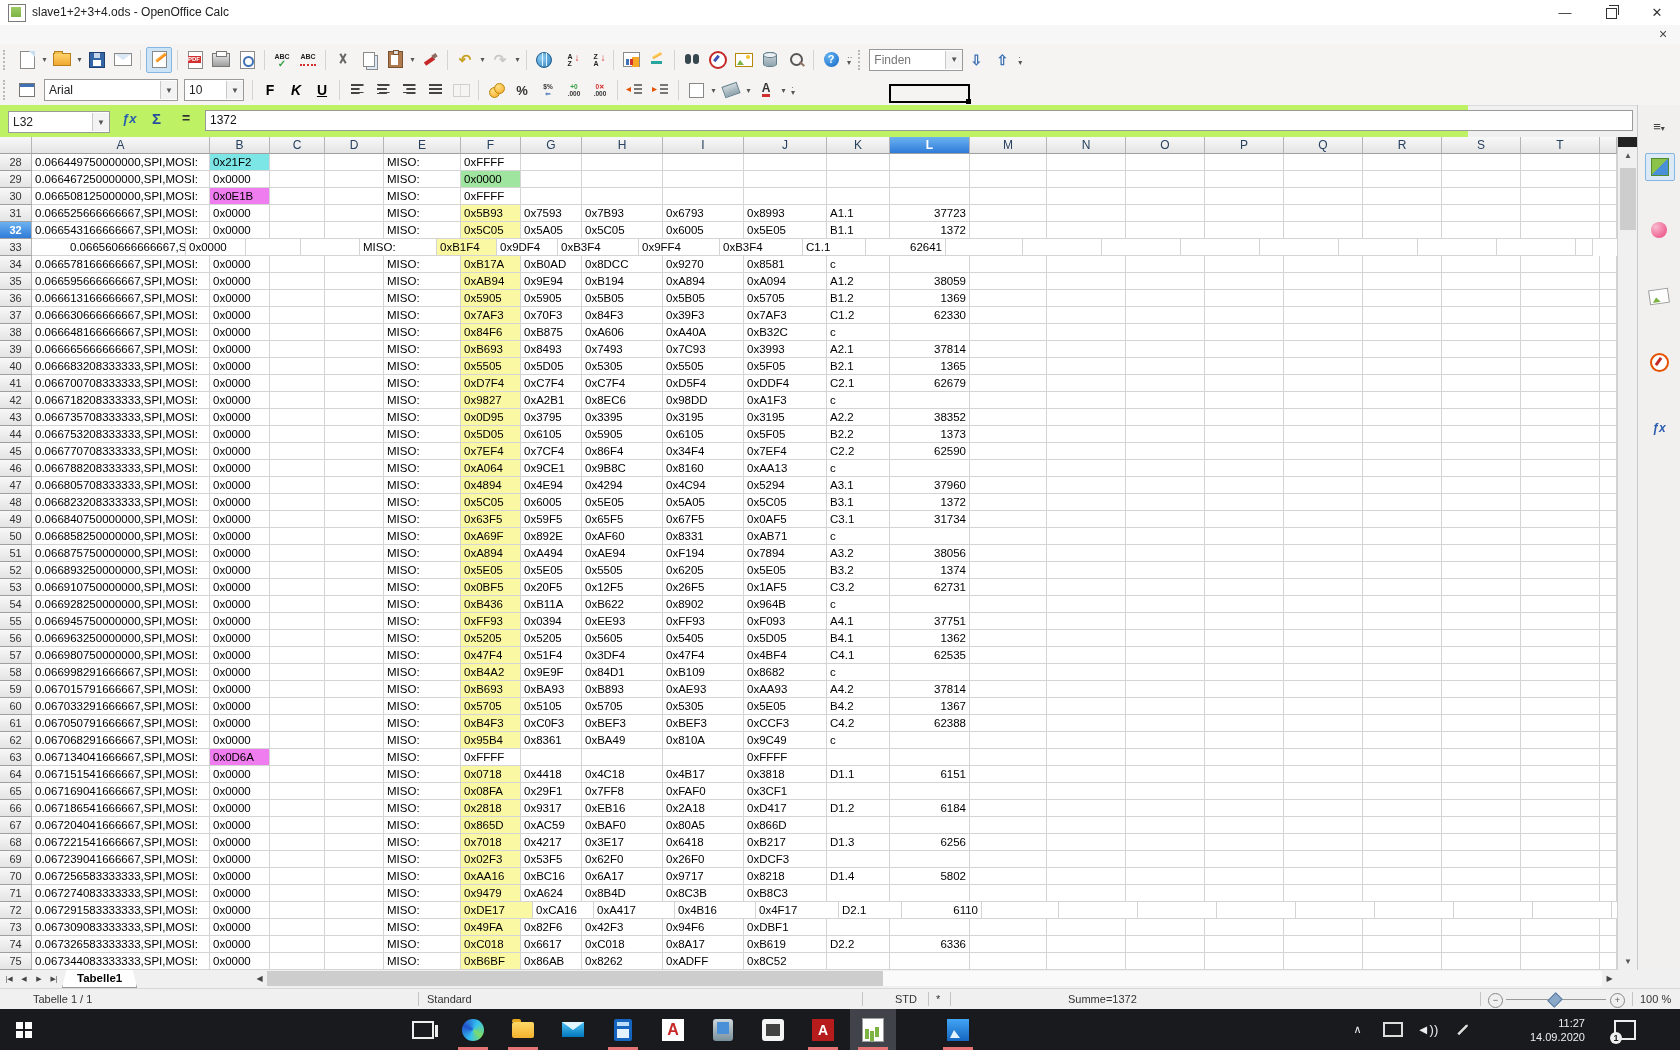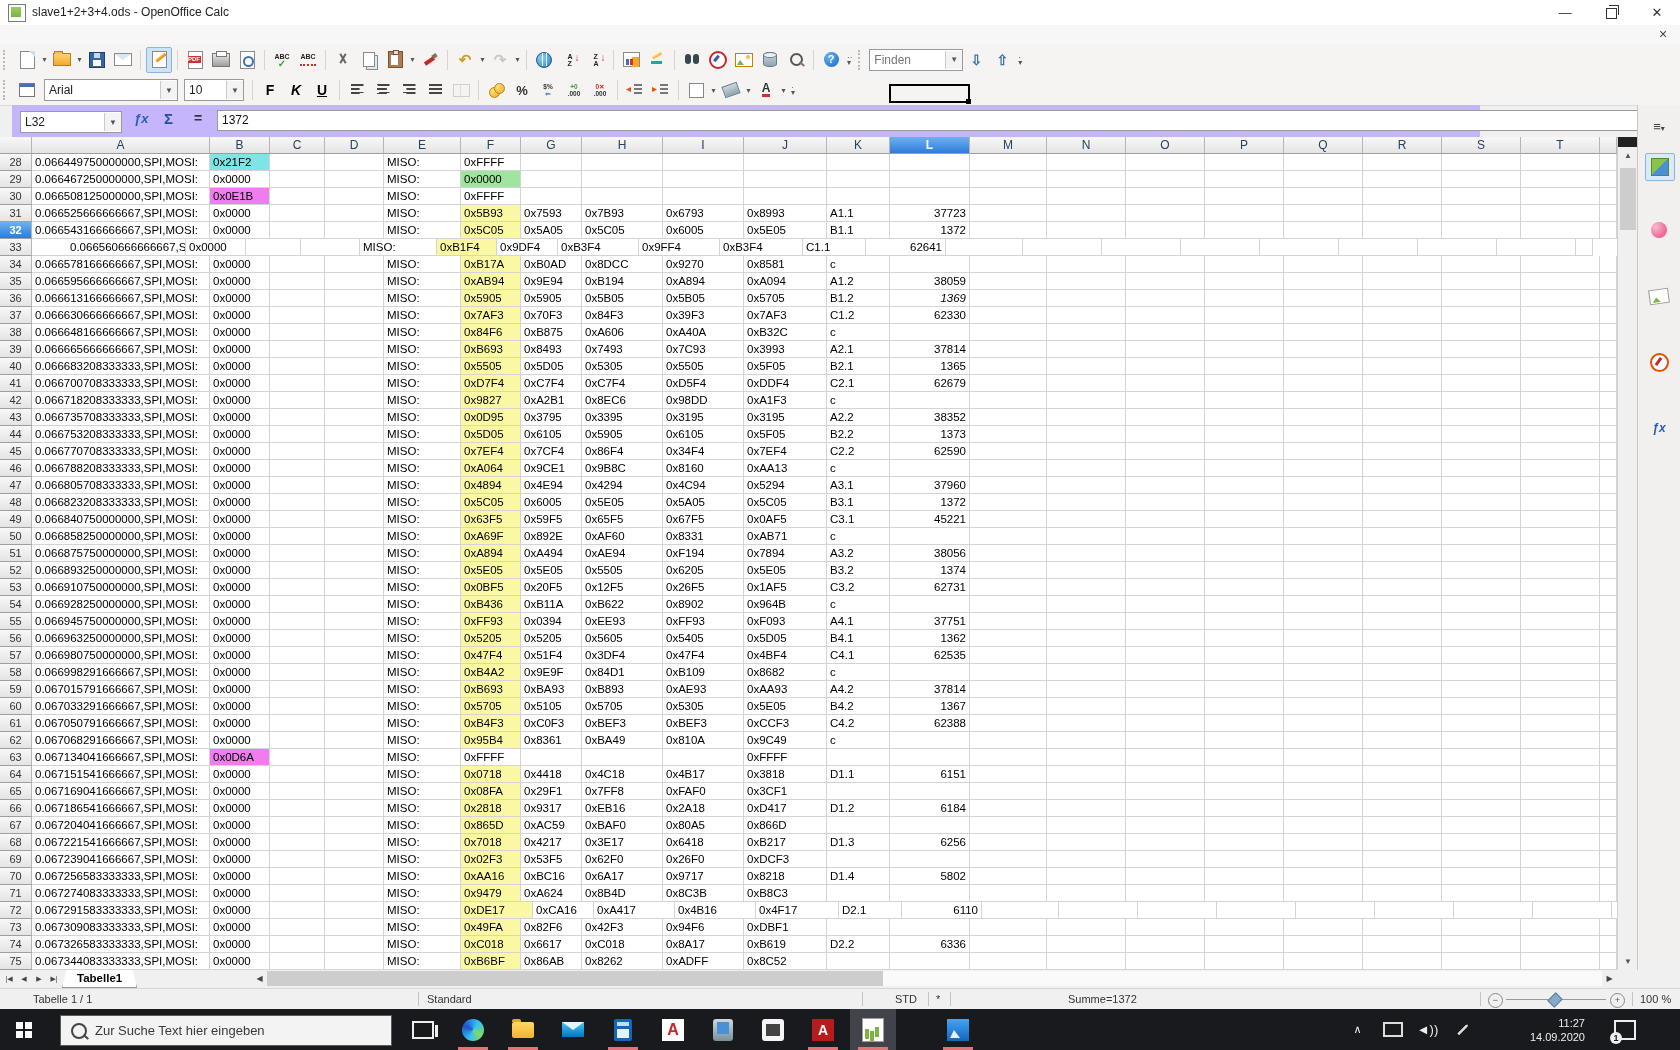--- a/index.html
+++ b/index.html
@@ -107,21 +107,21 @@
   .i-borders{width:13px;height:13px;border:1px solid #888;background:#fff;}
   .i-bgcan{width:14px;height:10px;background:linear-gradient(#cfd8dc,#90a4ae);border:1px solid #607d8b;transform:rotate(-20deg);}
   .i-fontA{font-size:12px;font-weight:bold;color:#333;line-height:11px;border-bottom:3px solid #d32f2f;}
   .combo{height:20px;background:#fff;border:1px solid #9a9a9a;display:flex;align-items:center;font-size:12px;color:#222;position:relative;flex:0 0 auto;}
   .combo .cval{padding:0 4px;flex:1;white-space:nowrap;overflow:hidden;}
   .combo .cbtn{width:16px;height:18px;background:#f3f3f3;border-left:1px solid #c9c9c9;font-size:8px;color:#555;display:flex;align-items:center;justify-content:center;}
   .blue-ar{font-size:14px;font-weight:bold;color:#3f72b5;}
   .ovf{font-size:8px;color:#555;display:flex;flex-direction:column;align-items:center;line-height:5px;margin:0 3px;}
 
   
-  #fbar{left:12px;top:105px;width:1468px;height:32px;background:#c4b5fd;border-bottom:1px solid #c8c8c8;}
+  #fbar{left:0;top:105px;width:1468px;height:32px;background:#bef264;border-bottom:1px solid #c8c8c8;}
   #namebox{position:absolute;left:8px;top:6px;width:100px;}
   #fb-fx{position:absolute;left:122px;top:6px;font-size:13px;color:#2a5db0;font-style:italic;font-weight:bold;}
   #fb-sum{position:absolute;left:152px;top:5px;font-size:15px;color:#274e9c;font-weight:bold;}
   #fb-eq{position:absolute;left:182px;top:5px;font-size:14px;color:#333;font-weight:bold;}
   #inputline{position:absolute;left:205px;top:5px;width:1422px;height:19px;background:#fff;border:1px solid #9a9a9a;font-size:12px;color:#111;line-height:19px;padding-left:4px;}
 
   
   #grid{left:0;top:137px;width:1617px;height:833px;background:#fff;overflow:hidden;}
   .grow{display:flex;height:17px;}
   .gc{box-sizing:border-box;border-right:1px solid #d4d4d4;border-bottom:1px solid #d4d4d4;
@@ -657,21 +657,21 @@
       <div class="gc" style="width: 60px;">0x0000</div>
       <div class="gc" style="width: 55px;"></div>
       <div class="gc" style="width: 59px;"></div>
       <div class="gc" style="width: 77px;">MISO:</div>
       <div class="gc" style="width: 60px; background: rgb(251, 248, 163);">0x5905</div>
       <div class="gc" style="width: 61px;">0x5905</div>
       <div class="gc" style="width: 81px;">0x5B05</div>
       <div class="gc" style="width: 81px;">0x5B05</div>
       <div class="gc" style="width: 83px;">0x5705</div>
       <div class="gc" style="width: 63px;">B1.2</div>
-      <div class="gc num" style="width: 80px; font-style: italic;">1369</div>
+      <div class="gc num" style="width: 80px;">1369</div>
       <div class="gc" style="width: 77px;"></div>
       <div class="gc" style="width: 79px;"></div>
       <div class="gc" style="width: 79px;"></div>
       <div class="gc" style="width: 79px;"></div>
       <div class="gc" style="width: 79px;"></div>
       <div class="gc" style="width: 79px;"></div>
       <div class="gc" style="width: 79px;"></div>
       <div class="gc" style="width: 79px;"></div>
       <div class="gc" style="width: 17px;"></div>
     </div>
@@ -969,21 +969,21 @@
       <div class="gc" style="width: 60px;">0x0000</div>
       <div class="gc" style="width: 55px;"></div>
       <div class="gc" style="width: 59px;"></div>
       <div class="gc" style="width: 77px;">MISO:</div>
       <div class="gc" style="width: 60px; background: rgb(251, 248, 163);">0x63F5</div>
       <div class="gc" style="width: 61px;">0x59F5</div>
       <div class="gc" style="width: 81px;">0x65F5</div>
       <div class="gc" style="width: 81px;">0x67F5</div>
       <div class="gc" style="width: 83px;">0x0AF5</div>
       <div class="gc" style="width: 63px;">C3.1</div>
-      <div class="gc num" style="width: 80px;">45221</div>
+      <div class="gc num" style="width: 80px;">31734</div>
       <div class="gc" style="width: 77px;"></div>
       <div class="gc" style="width: 79px;"></div>
       <div class="gc" style="width: 79px;"></div>
       <div class="gc" style="width: 79px;"></div>
       <div class="gc" style="width: 79px;"></div>
       <div class="gc" style="width: 79px;"></div>
       <div class="gc" style="width: 79px;"></div>
       <div class="gc" style="width: 79px;"></div>
       <div class="gc" style="width: 17px;"></div>
     </div>
@@ -1672,24 +1672,20 @@
   <span id="zoomthumb"></span>
   <span id="zoomin">+</span>
   <span class="sdiv" style="left:1632px;"></span>
   <span class="stx" style="left:1640px;">100 %</span>
 </div>
 
 <div class="abs" id="taskbar">
   <div id="startbtn">
       <span class="winlogo"></span>
     </div>
-  <div id="searchbox">
-    <span class="mag"></span>
-    <span>Zur Suche Text hier eingeben</span>
-  </div>
   <div class="tkslot" style="left:400px;">
       <span class="tk-taskview"></span>
     </div>
   <div class="tkslot" style="left:450px;">
       <span class="tk-edge"></span>
       <span class="ul"></span>
     </div>
   <div class="tkslot" style="left:500px;">
       <span class="tk-folder"></span>
       <span class="ul"></span>

